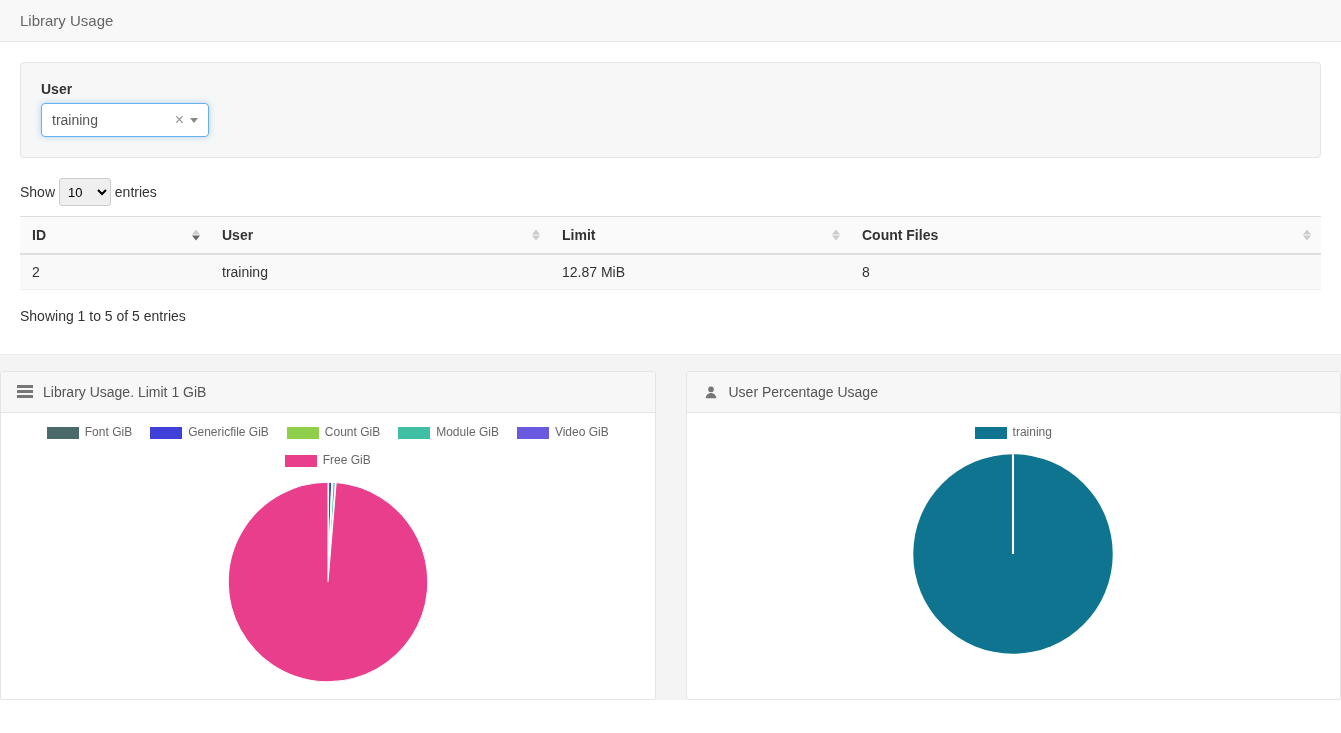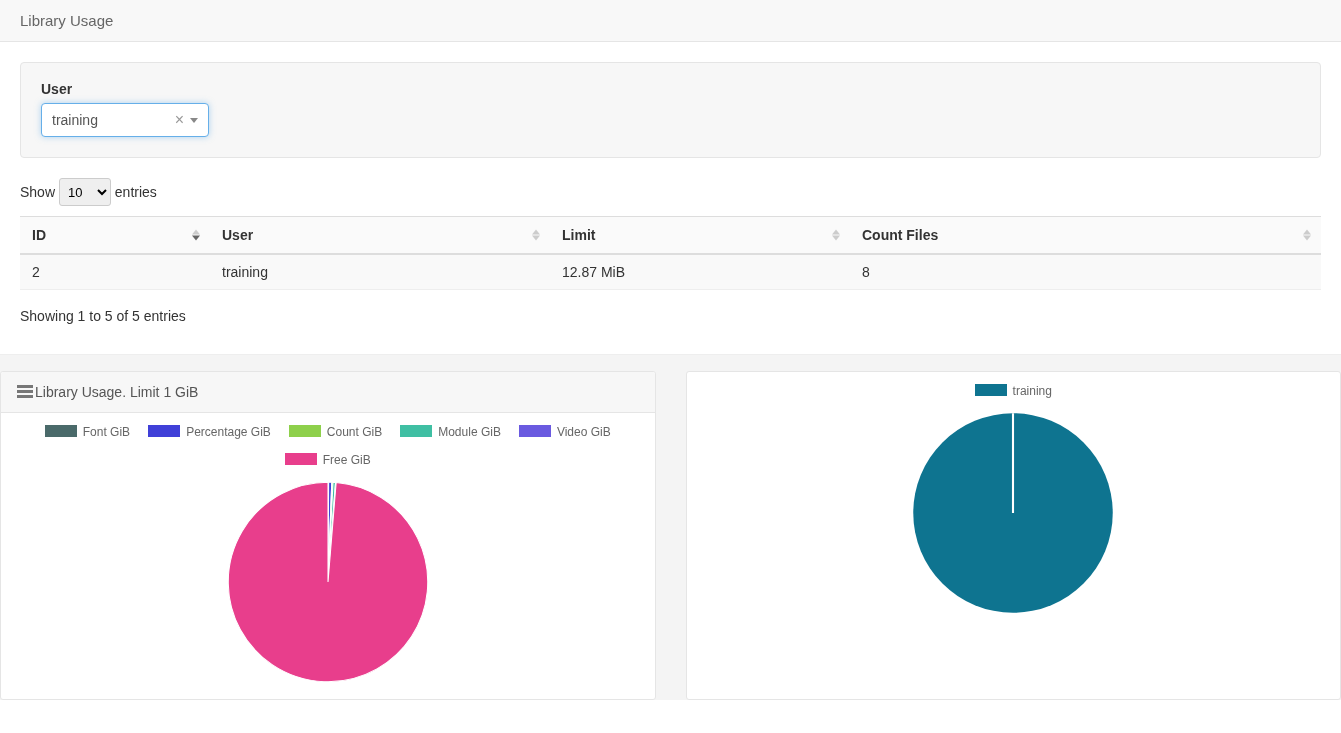--- a/index.html
+++ b/index.html
@@ -30,24 +30,24 @@
 .pagination .pg { padding: 8px 14px; border: 1px solid #ddd; background: #fff; color: #337ab7; cursor: pointer; font-size: 14px; }
 .pagination .pg:first-child { border-radius: 4px 0 0 4px; }
 .pagination .pg:last-child { border-radius: 0 4px 4px 0; }
 .pagination .pg + .pg { border-left: none; }
 .pagination .pg.active { background: #337ab7; border-color: #337ab7; color: #fff; }
 .pagination .pg.disabled { color: #999; cursor: default; }
 .charts-row { display: flex; gap: 30px; padding: 16px 0 0; background: #f4f4f4; border-top: 1px solid #eee; }
 .chart-panel { flex: 1; background: #fff; border: 1px solid #e5e5e5; border-radius: 3px; overflow: hidden; min-width: 0; }
 .chart-panel:first-child { margin-left: 0; }
 .chart-panel:last-child { margin-right: 0; }
-.chart-header { background: #f7f7f7; padding: 12px 16px; font-size: 14px; color: #555; border-bottom: 1px solid #e5e5e5; display: flex; align-items: center; gap: 2px; }
+.chart-header { background: #f7f7f7; padding: 12px 16px; font-size: 14px; color: #555; border-bottom: 1px solid #e5e5e5; display: flex; align-items: center; gap: 10px; }
 .chart-body { padding: 12px 16px; }
 .legend { display: flex; flex-wrap: wrap; justify-content: center; gap: 14px 18px; font-size: 12px; color: #666; margin-bottom: 10px; }
-.legend-item { display: flex; align-items: flex-start; gap: 6px; }
+.legend-item { display: flex; align-items: flex-end; gap: 6px; }
 .legend-swatch { width: 32px; height: 12px; }
 .pie-wrap { display: flex; justify-content: center; }
 .icon-svg { width: 16px; height: 14px; }
 </style>
 </head>
 <body>
 
 <div class="page-header">Library Usage</div>
 
 <div class="filter-panel">
@@ -125,21 +125,21 @@
       <span>Library Usage. Limit 1 GiB</span>
     </div>
     <div class="chart-body">
       <div class="legend" id="legend1">
           <div class="legend-item">
             <span class="legend-swatch" style="background: rgb(74, 106, 106);"></span>
             <span>Font GiB</span>
           </div>
           <div class="legend-item">
             <span class="legend-swatch" style="background: rgb(64, 64, 216);"></span>
-            <span>Percentage GiB</span>
+            <span>Genericfile GiB</span>
           </div>
           <div class="legend-item">
             <span class="legend-swatch" style="background: rgb(142, 208, 75);"></span>
             <span>Count GiB</span>
           </div>
           <div class="legend-item">
             <span class="legend-swatch" style="background: rgb(63, 191, 163);"></span>
             <span>Module GiB</span>
           </div>
           <div class="legend-item">
@@ -158,20 +158,27 @@
             <path d="M 100 100 L 103.58056735364377 5.067500099144027 A 95 95 0 0 1 104.77321022707811 5.119989122428336 Z" fill="#8ed04b" stroke="#fff" stroke-width="1"></path>
             <path d="M 100 100 L 104.77321022707811 5.119989122428336 A 95 95 0 0 1 107.15604652515361 5.269904475241674 Z" fill="#3fbfa3" stroke="#fff" stroke-width="1"></path>
             <path d="M 100 100 L 107.15604652515361 5.269904475241674 A 95 95 0 0 1 107.75110809897498 5.316736836767163 Z" fill="#6a5ae0" stroke="#fff" stroke-width="1"></path>
             <path d="M 100 100 L 107.75110809897498 5.316736836767163 A 95 95 0 1 1 99.99999999999999 5 Z" fill="#e83e8c" stroke="#fff" stroke-width="1"></path>
           </svg>
       </div>
     </div>
   </div>
 
   <div class="chart-panel">
+    <div class="chart-header">
+      <svg class="icon-svg" viewBox="0 0 16 16">
+          <circle cx="8" cy="5" r="3.2" fill="#777"></circle>
+          <path d="M2 15c0-3.3 2.7-6 6-6s6 2.7 6 6" fill="#777"></path>
+        </svg>
+      <span>User Percentage Usage</span>
+    </div>
     <div class="chart-body">
       <div class="legend" id="legend2">
           <div class="legend-item">
             <span class="legend-swatch" style="background: rgb(14, 116, 144);"></span>
             <span>training</span>
           </div>
         </div>
       <div class="pie-wrap">
         <svg id="pie2" width="220" height="210" viewBox="0 0 200 200">
             <circle cx="100" cy="100" r="95" fill="#0e7490"></circle>

